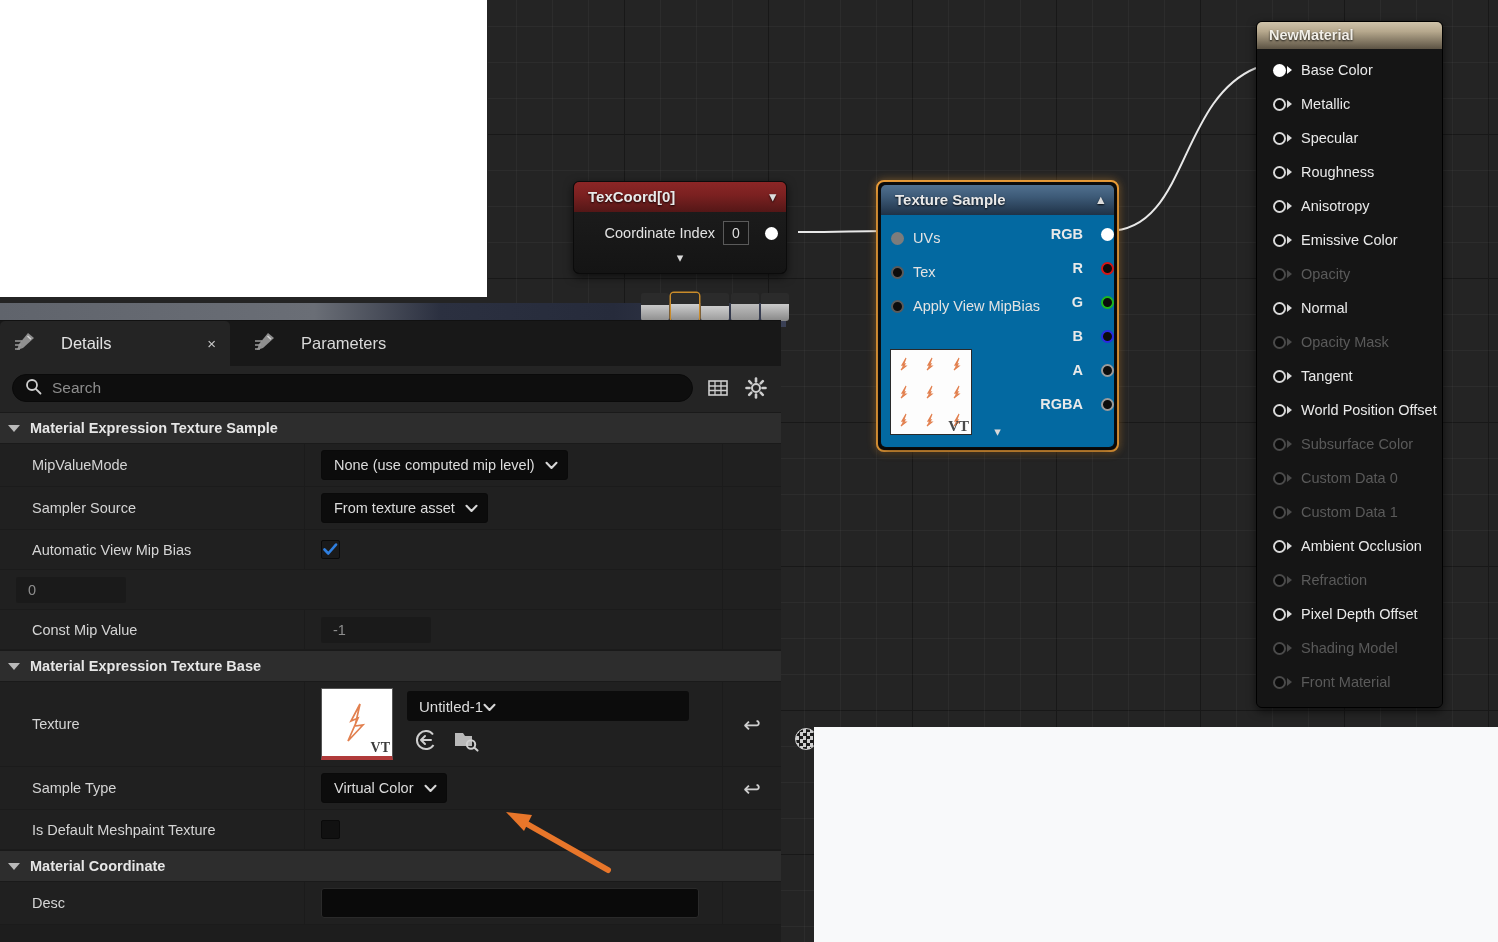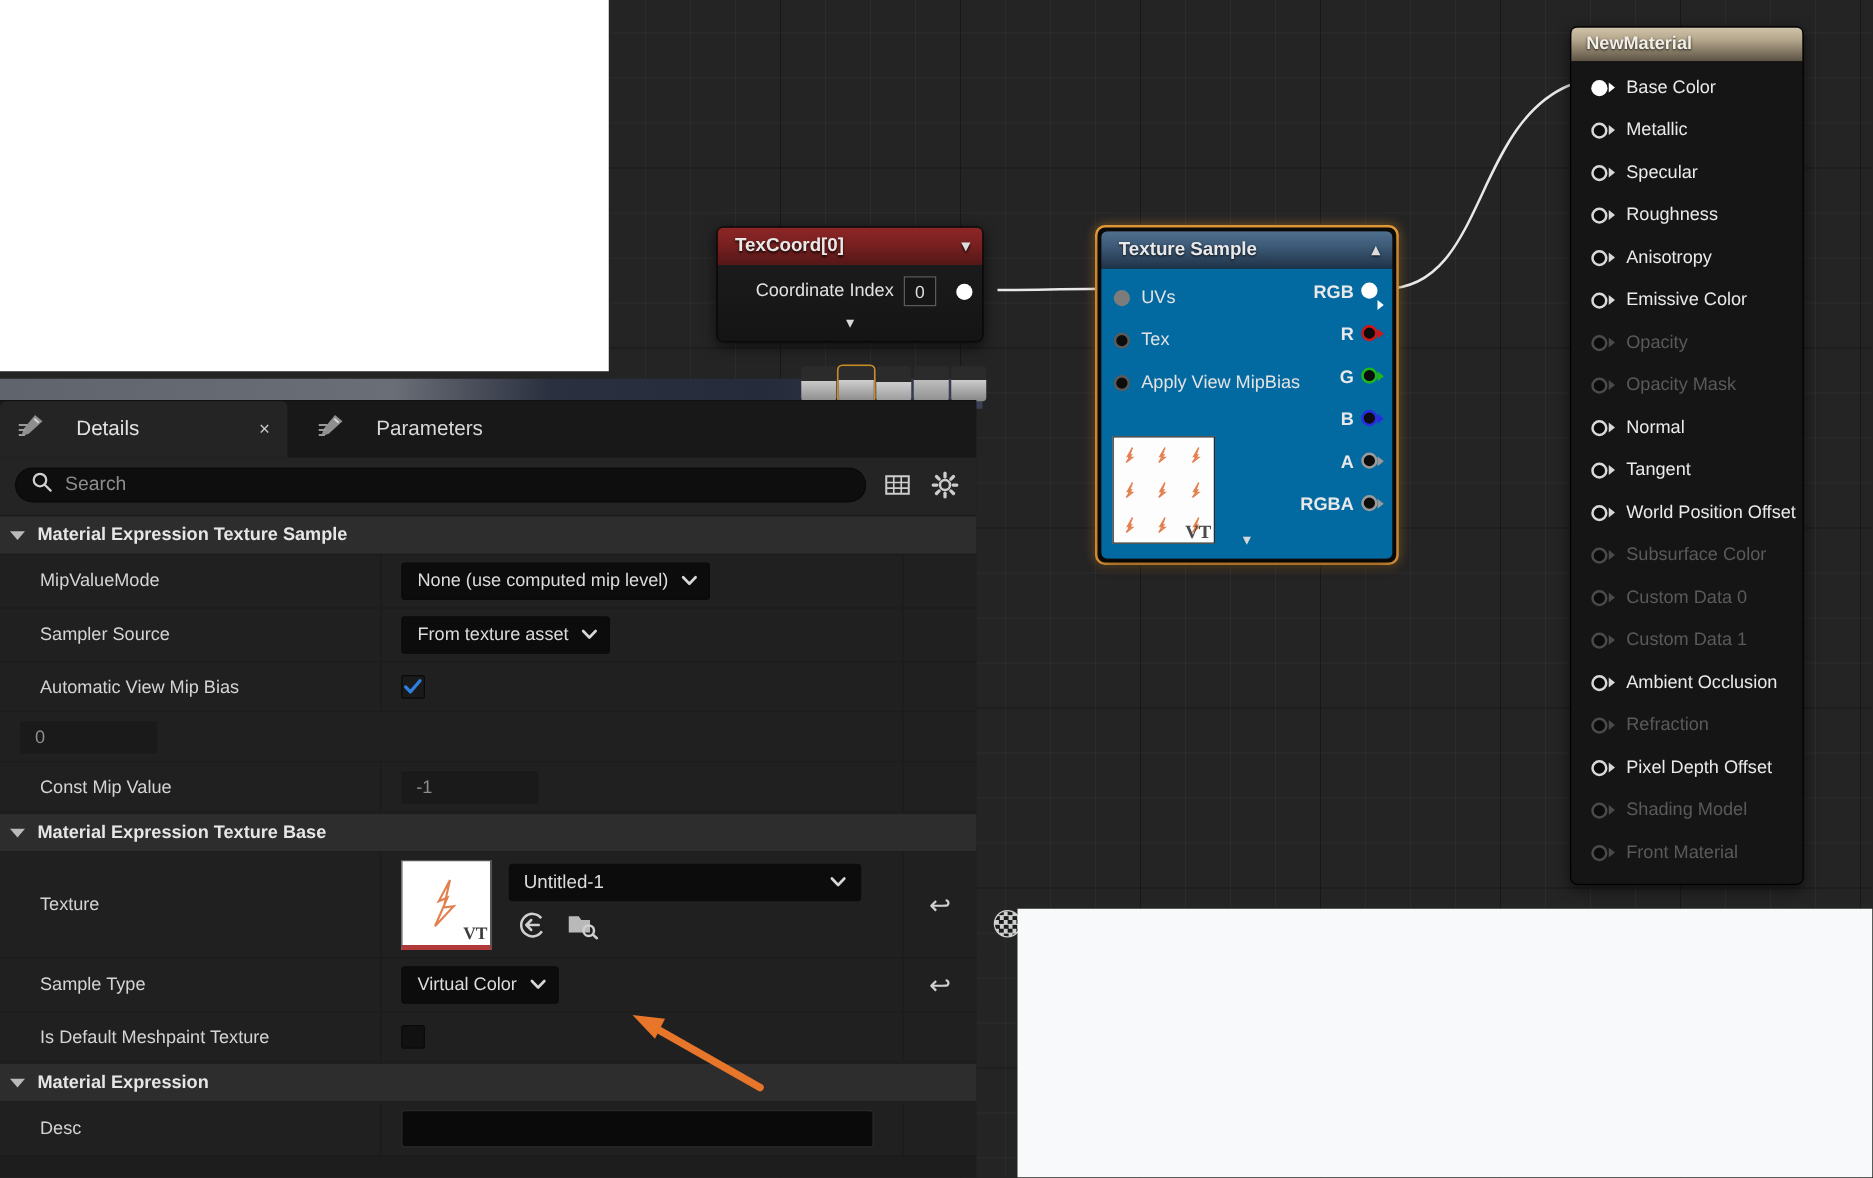--- a/index.html
+++ b/index.html
@@ -80,21 +80,21 @@
     border: 2px solid #f2a23a; border-radius: 8px; padding: 2px;
     background: #0d0d0d;
     box-shadow: 0 0 9px rgba(242,162,58,0.45);
   }
   #texsample-node .node-title {
     background: linear-gradient(180deg,#50708f 0%, #3d5a77 40%, #1f3247 100%);
   }
   .ts-body { position: relative; padding: 6px 0 0 0; background:#0369a1; min-height: 232px; }
   .ts-row { display:flex; align-items:center; height: 34px; padding-left: 10px; }
   .ts-row .lbl { color:#e3e3e3; font-size: 14.5px; margin-left: 9px; }
-  .ts-out { position:absolute; right: 12px; display:flex; align-items:flex-start; gap:6px; }
+  .ts-out { position:absolute; right: 0; display:flex; align-items:center; gap:18px; }
   .ts-out .olbl { color:#e9e9e9; font-size:14.5px; font-weight:600; }
   .tex-preview {
     position:absolute; left:9px; top:134px; width:82px; height:86px;
     background:#fdfdfd; border:1px solid #2a2a2a;
     display:grid; grid-template-columns:repeat(3,1fr); grid-template-rows:repeat(3,1fr);
     align-items:center; justify-items:center;
   }
   .tex-preview .vt {
     position:absolute; right:2px; bottom:-1px; color:#4a4a4a;
     font-size:15px; font-weight:bold; font-family:"Liberation Serif", serif;
@@ -181,21 +181,21 @@
 
   .tex-thumb {
     width:72px; height:72px; background:#fff; position:relative;
     border:1px solid #555; border-bottom:4px solid #b03a3a;
     display:flex; align-items:center; justify-content:center;
   }
   .tex-thumb .vt2 { position:absolute; right:2px; bottom:0px; color:#3c3c3c; font-size:14px; font-weight:bold;
                     font-family:"Liberation Serif", serif; }
   .tex-field-col { display:flex; flex-direction:column; gap:6px; margin-left:14px; }
   .tex-combo { width:282px; height:30px; background:#0c0c0c; border-radius:3px; display:flex; align-items:center;
-               justify-content:space-between; padding:0 12px; color:#dcdcdc; font-size:15px; }
+               justify-content:flex-start; padding:0 12px; color:#dcdcdc; font-size:15px; }
   .tex-actions { display:flex; align-items:center; gap:14px; padding-left:6px; }
 
   
   .annot { position:absolute; left:480px; top:795px; pointer-events:none; }
 </style>
 </head>
 <body>
 
 <div id="root">
 
@@ -361,33 +361,33 @@
             </span>
             <span class="lbl">Emissive Color</span>
           </div>
           <div class="mat-row dim">
             <span style="display: inline-flex; align-items: center;">
               <span style="width:13px;height:13px;border-radius:50%;border:2.5px solid #4a4a4a;background:#0c0c0c;display:inline-block;box-sizing:border-box"></span>
               <span style="width:0;height:0;border-left:5px solid #4a4a4a;border-top:4px solid transparent;border-bottom:4px solid transparent;margin-left:1px;display:inline-block"></span>
             </span>
             <span class="lbl">Opacity</span>
           </div>
+          <div class="mat-row">
+            <span style="display: inline-flex; align-items: center;">
+              <span style="width:13px;height:13px;border-radius:50%;border:2.5px solid #d8d8d8;background:#0c0c0c;display:inline-block;box-sizing:border-box"></span>
+              <span style="width:0;height:0;border-left:5px solid #d8d8d8;border-top:4px solid transparent;border-bottom:4px solid transparent;margin-left:1px;display:inline-block"></span>
+            </span>
+            <span class="lbl">Normal</span>
+          </div>
           <div class="mat-row dim">
             <span style="display: inline-flex; align-items: center;">
               <span style="width:13px;height:13px;border-radius:50%;border:2.5px solid #4a4a4a;background:#0c0c0c;display:inline-block;box-sizing:border-box"></span>
               <span style="width:0;height:0;border-left:5px solid #4a4a4a;border-top:4px solid transparent;border-bottom:4px solid transparent;margin-left:1px;display:inline-block"></span>
             </span>
             <span class="lbl">Opacity Mask</span>
-          </div>
-          <div class="mat-row">
-            <span style="display: inline-flex; align-items: center;">
-              <span style="width:13px;height:13px;border-radius:50%;border:2.5px solid #d8d8d8;background:#0c0c0c;display:inline-block;box-sizing:border-box"></span>
-              <span style="width:0;height:0;border-left:5px solid #d8d8d8;border-top:4px solid transparent;border-bottom:4px solid transparent;margin-left:1px;display:inline-block"></span>
-            </span>
-            <span class="lbl">Normal</span>
           </div>
           <div class="mat-row">
             <span style="display: inline-flex; align-items: center;">
               <span style="width:13px;height:13px;border-radius:50%;border:2.5px solid #d8d8d8;background:#0c0c0c;display:inline-block;box-sizing:border-box"></span>
               <span style="width:0;height:0;border-left:5px solid #d8d8d8;border-top:4px solid transparent;border-bottom:4px solid transparent;margin-left:1px;display:inline-block"></span>
             </span>
             <span class="lbl">Tangent</span>
           </div>
           <div class="mat-row">
             <span style="display: inline-flex; align-items: center;">
@@ -638,21 +638,21 @@
         </div>
         <div class="prop-row">
           <div class="prop-name">Is Default Meshpaint Texture</div>
           <div class="prop-val">
             <div class="chk"></div>
           </div>
           <div class="prop-reset"></div>
         </div>
         <div class="cat-header">
           <span class="tri"></span>
-          <span>Material Expression</span>
+          <span>Material Coordinate</span>
         </div>
         <div class="prop-row">
           <div class="prop-name">Desc</div>
           <div class="prop-val">
             <div class="descbox"></div>
           </div>
           <div class="prop-reset"></div>
         </div>
       </div>
   </div>

